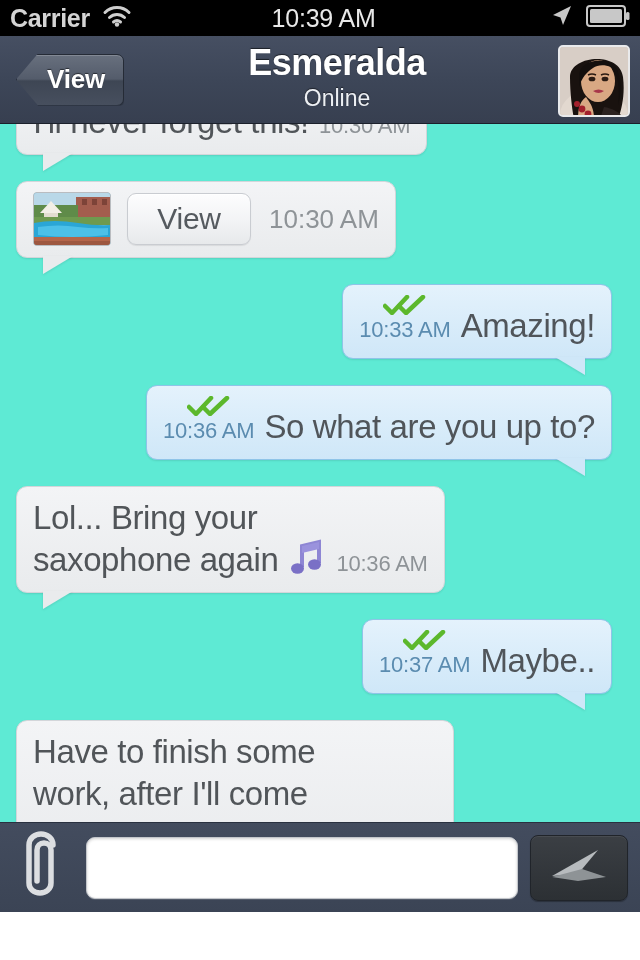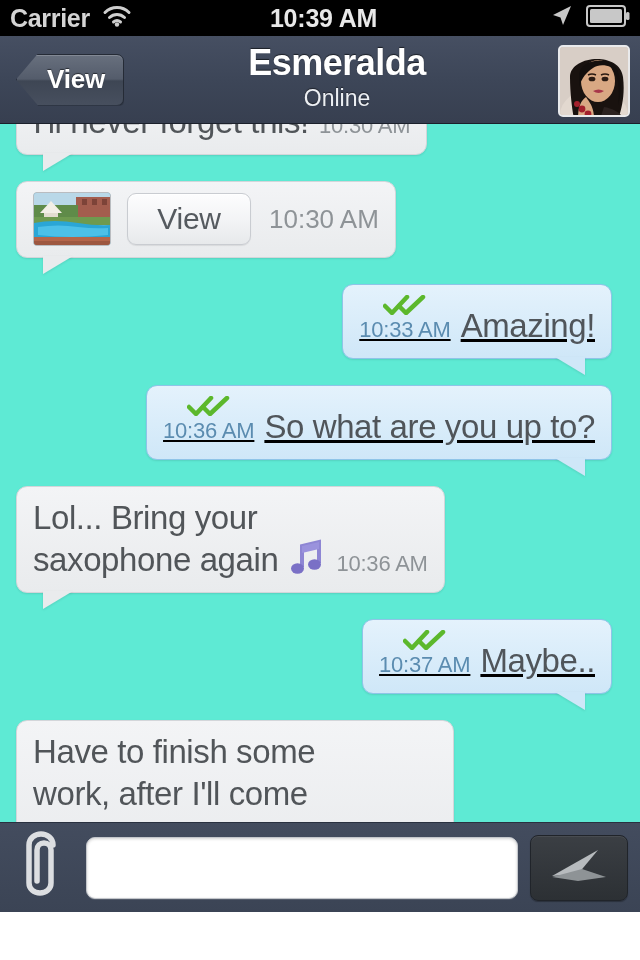--- a/index.html
+++ b/index.html
@@ -43,21 +43,21 @@
     font-weight: bold;
     letter-spacing: -0.3px;
   }
   .wifi-icon { display: block; }
   .status-time {
     position: absolute;
     left: 0; right: 12px;
     text-align: center;
     color: #e8e8e8;
     font-size: 25px;
-    font-weight: bold;
+    font-weight: normal;
     letter-spacing: -0.2px;
     pointer-events: none;
     margin-left: 19px;
   }
   .status-right {
     margin-left: auto;
     display: flex;
     align-items: center;
     gap: 12px;
     z-index: 2;
@@ -174,21 +174,20 @@
     border-right: 30px solid transparent;
     border-top: 18px solid #e9ebed;
     filter: drop-shadow(0 1px 1px rgba(0,0,0,0.10));
   }
 
   
   .bubble.out {
     background: linear-gradient(to bottom, #e4f2fc 0%, #cfe7f8 100%);
     border: 1px solid #8fc4e8;
     box-shadow: 0 1px 2px rgba(0,0,0,0.10);
-    text-decoration: underline;
   }
   .bubble.out::after {
     content: "";
     position: absolute;
     right: 26px;
     bottom: -17px;
     width: 0; height: 0;
     border-left: 30px solid transparent;
     border-right: 0 solid transparent;
     border-top: 18px solid #cfe7f8;

